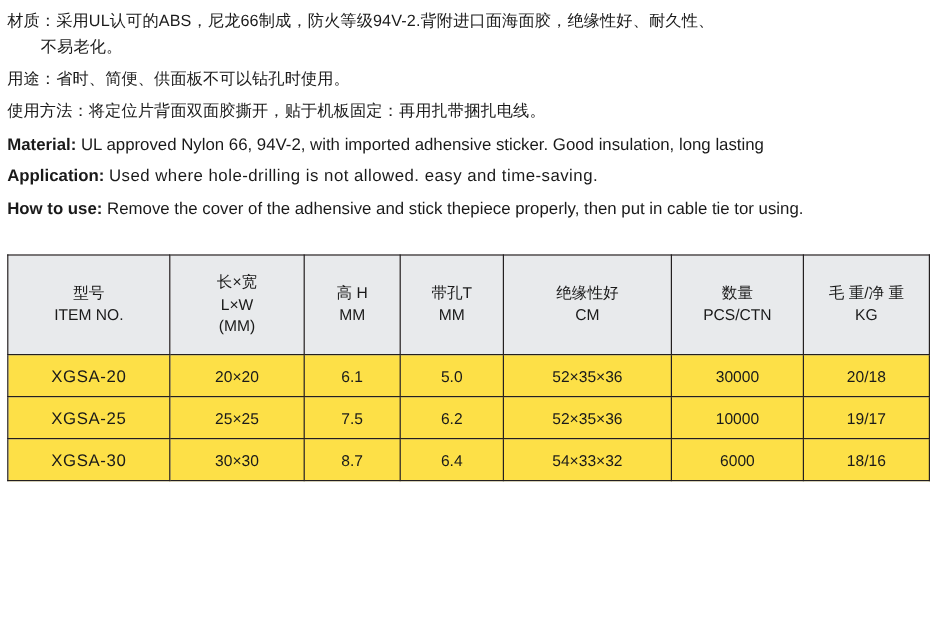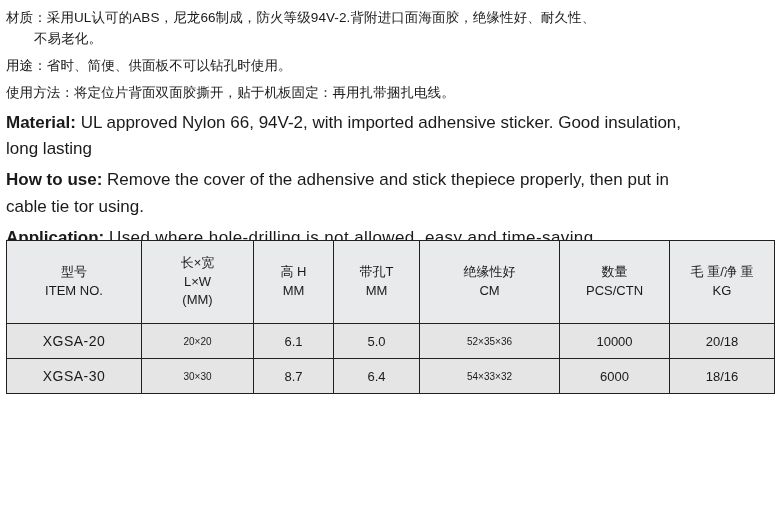--- a/index.html
+++ b/index.html
@@ -36,40 +36,40 @@
     letter-spacing: 0.1px;
   }
   .cn-row .lead {
     font-weight: 400;
   }
   .cn-second-line {
     display: block;
     padding-left: 28px;
   }
   .en-row {
-    font-size: 17px;
+    font-size: 14px;
     margin-bottom: 5px;
   }
   .en-row .lead {
     font-weight: bold;
   }
   .en-cont {
     display: block;
     padding-left: 88px;
     margin-top: 1px;
   }
   .sp {
     letter-spacing: 0.4px;
   }
 
   
   .table-wrap {
     position: absolute;
     left: 6px;
-    top: 240px;
+    top: 212px;
     width: 768px;
   }
   table.spec {
     border-collapse: collapse;
     width: 768px;
     table-layout: fixed;
   }
   table.spec th, table.spec td {
     border: 1px solid #231f20;
     text-align: center;
@@ -82,28 +82,28 @@
     height: 82px;
     font-weight: normal;
     line-height: 1.45;
     font-size: 13.5px;
   }
   thead th .l {
     display: block;
   }
   tbody td {
     height: 34px;
-    background: #e5e5e5;
+    background: #fde047;
   }
   tbody td.item {
     font-size: 14px;
     letter-spacing: 0.5px;
   }
   tbody td.dim {
-    font-size: 10px;
+    font-size: 13px;
     margin-top: 9px;
   }
   
   col.c0 { width: 135px; }
   col.c1 { width: 112px; }
   col.c2 { width: 80px; }
   col.c3 { width: 86px; }
   col.c4 { width: 140px; }
   col.c5 { width: 110px; }
   col.c6 { width: 105px; }
@@ -127,27 +127,27 @@
     <div class="desc-row cn-row">
       <span class="lead">使用方法：</span><span>将定位片背面双面胶撕开，贴于机板固定：再用扎带捆扎电线。</span>
     </div>
 
     <div class="en-row">
       <span class="lead">Material:</span>
       <span>UL approved Nylon 66, 94V-2,  with imported adhensive sticker.  Good insulation, long lasting</span>
     </div>
 
     <div class="en-row">
+      <span class="lead">Application:</span>
+      <span class="sp">Used  where  hole-drilling  is  not  allowed. easy  and  time-saving.</span>
+    </div>
+
+    <div class="en-row">
       <span class="lead">How to use:</span>
       <span>Remove the cover of the adhensive and stick thepiece properly, then put in cable tie tor using.</span>
-    </div>
-
-    <div class="en-row">
-      <span class="lead">Application:</span>
-      <span class="sp">Used  where  hole-drilling  is  not  allowed. easy  and  time-saving.</span>
     </div>
 
   </div>
 
   <div class="table-wrap">
     <table class="spec">
       <colgroup>
         <col class="c0">
           <col class="c1">
           <col class="c2">
@@ -189,22 +189,31 @@
           </th>
         </tr>
       </thead>
       <tbody>
         <tr>
           <td class="item">XGSA-20</td>
           <td class="dim">20×20</td>
           <td>6.1</td>
           <td>5.0</td>
           <td class="dim">52×35×36</td>
+          <td>30000</td>
+          <td>20/18</td>
+        </tr>
+        <tr>
+          <td class="item">XGSA-25</td>
+          <td class="dim">25×25</td>
+          <td>7.5</td>
+          <td>6.2</td>
+          <td class="dim">52×35×36</td>
           <td>10000</td>
-          <td>20/18</td>
+          <td>19/17</td>
         </tr>
         <tr>
           <td class="item">XGSA-30</td>
           <td class="dim">30×30</td>
           <td>8.7</td>
           <td>6.4</td>
           <td class="dim">54×33×32</td>
           <td>6000</td>
           <td>18/16</td>
         </tr>

